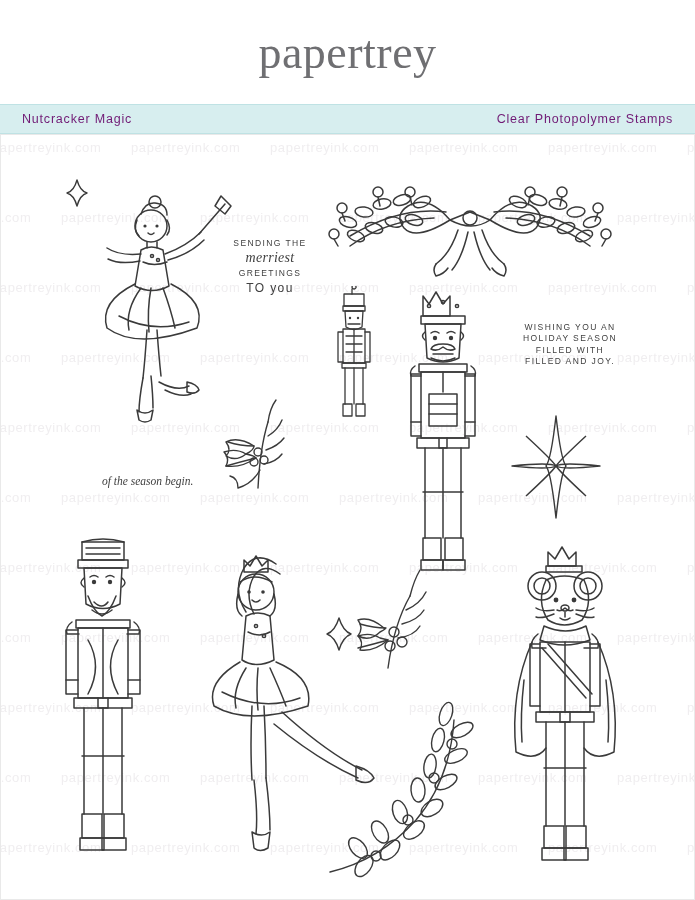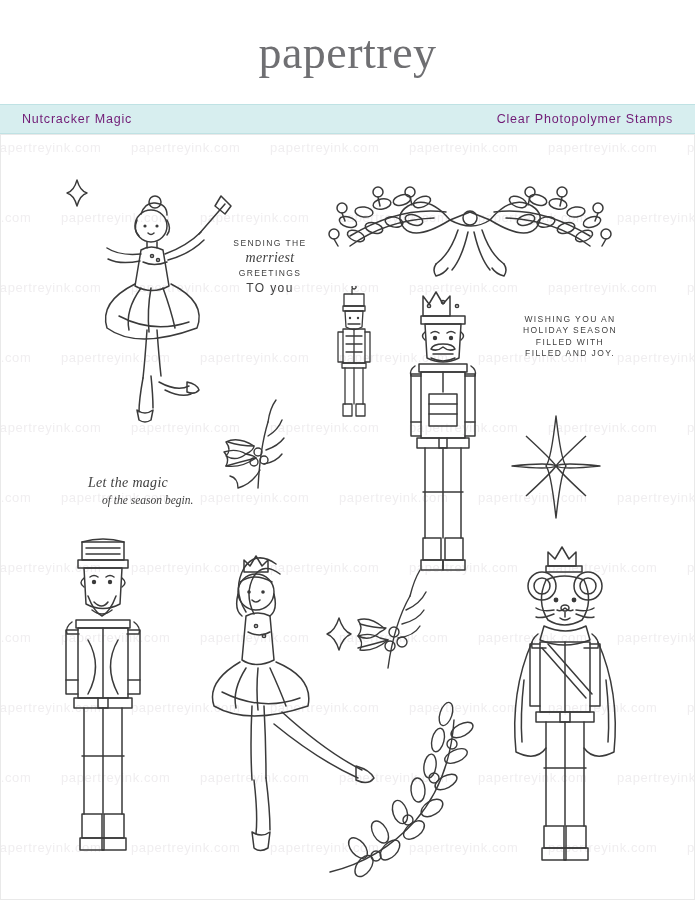--- a/index.html
+++ b/index.html
@@ -604,27 +604,26 @@
 
     </div>
 
     <div class="sentiment" style="left:210px; top:104px; width:120px;">
       <div class="sent-caps">SENDING THE</div>
       <div class="sent-script">merriest</div>
       <div class="sent-caps">GREETINGS</div>
       <div class="sent-caps" style="font-size:12px;">TO you</div>
     </div>
 
-    <div class="sentiment" style="left:495px; top:180px; width:150px;">
+    <div class="sentiment" style="left:495px; top:188px; width:150px;">
       <div class="sent-caps">WISHING YOU AN</div>
       <div class="sent-caps">HOLIDAY SEASON</div>
       <div class="sent-caps">FILLED WITH</div>
       <div class="sent-caps">FILLED AND JOY.</div>
     </div>
 
     <div class="sentiment" style="left:80px; top:340px; width:160px; text-align:left;">
-      <div class="sent-script" style="margin-left:8px;">Let the magic</div>
       <div class="sent-script-sm" style="margin-left:22px;">of the season begin.</div>
     </div>
 
     <div class="edge-border"></div>
   </div>
 </div>
 
 </body></html>

